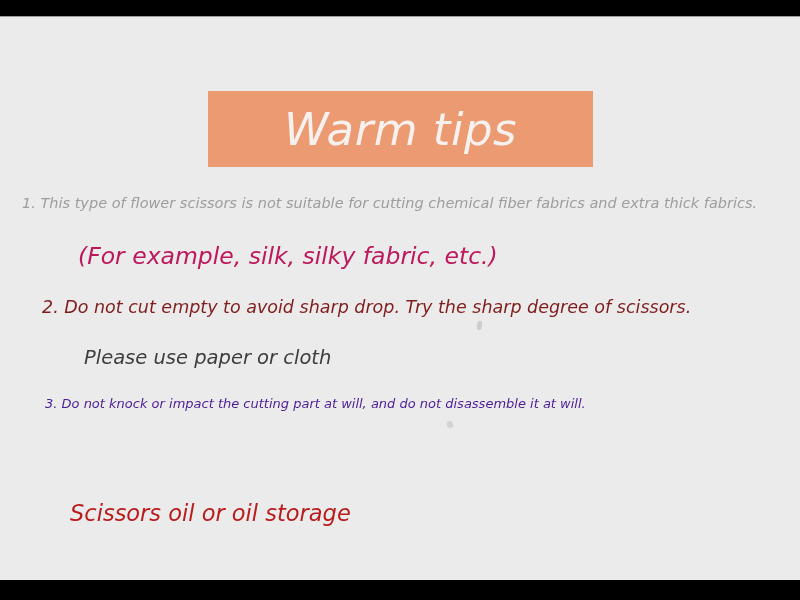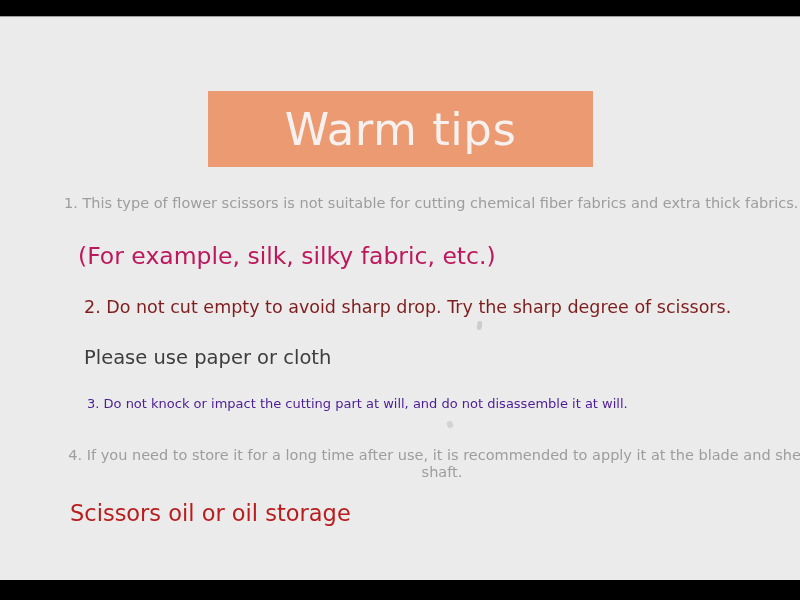--- a/index.html
+++ b/index.html
@@ -13,20 +13,21 @@
     overflow: hidden;
     background: #000000;
     font-family: "DejaVu Sans", sans-serif;
   }
   .slide-viewport {
     position: relative;
     width: 800px;
     height: 600px;
     background: #000000;
     overflow: hidden;
+    font-style: italic;
   }
   .letterbox-top {
     position: absolute;
     left: 0;
     top: 0;
     width: 800px;
     height: 16px;
     background: #000000;
   }
   .letterbox-top-hairline {
@@ -77,21 +78,20 @@
   }
   .tip-line {
     position: absolute;
     white-space: nowrap;
     font-family: "DejaVu Sans", sans-serif;
     line-height: 1.15;
   }
   .tip-numbered {
     color: #a2a2a2;
     font-weight: 400;
-    margin-left: 42px;
   }
   .tip-emphasis {
     font-weight: 400;
   }
   
   .line-1 {
     left: 22px;
     top: 178px;
     font-size: 14.5px;
     color: #9d9d9d;
@@ -184,21 +184,20 @@
     <div class="tip-line tip-numbered line-1">1. This type of flower scissors is not suitable for cutting chemical fiber fabrics and extra thick fabrics.</div>
 
     <div class="tip-line tip-emphasis line-example">(For example, silk, silky fabric, etc.)</div>
 
     <div class="tip-line tip-numbered line-2">2. Do not cut empty to avoid sharp drop. Try the sharp degree of scissors.</div>
 
     <div class="tip-line tip-emphasis line-paper">Please use paper or cloth</div>
 
     <div class="tip-line tip-numbered line-3">3. Do not knock or impact the cutting part at will, and do not disassemble it at will.</div>
 
-    <div class="tip-line tip-numbered line-4">4. If you need to store it for a long time after use, it is recommended to apply it at the blade and shear shaft.</div>
 
     <div class="tip-line tip-emphasis line-oil">Scissors oil or oil storage</div>
 
     <div class="smudge smudge-a"></div>
     <div class="smudge smudge-b"></div>
 
   </div>
 
   <div class="letterbox-bottom"></div>
 

